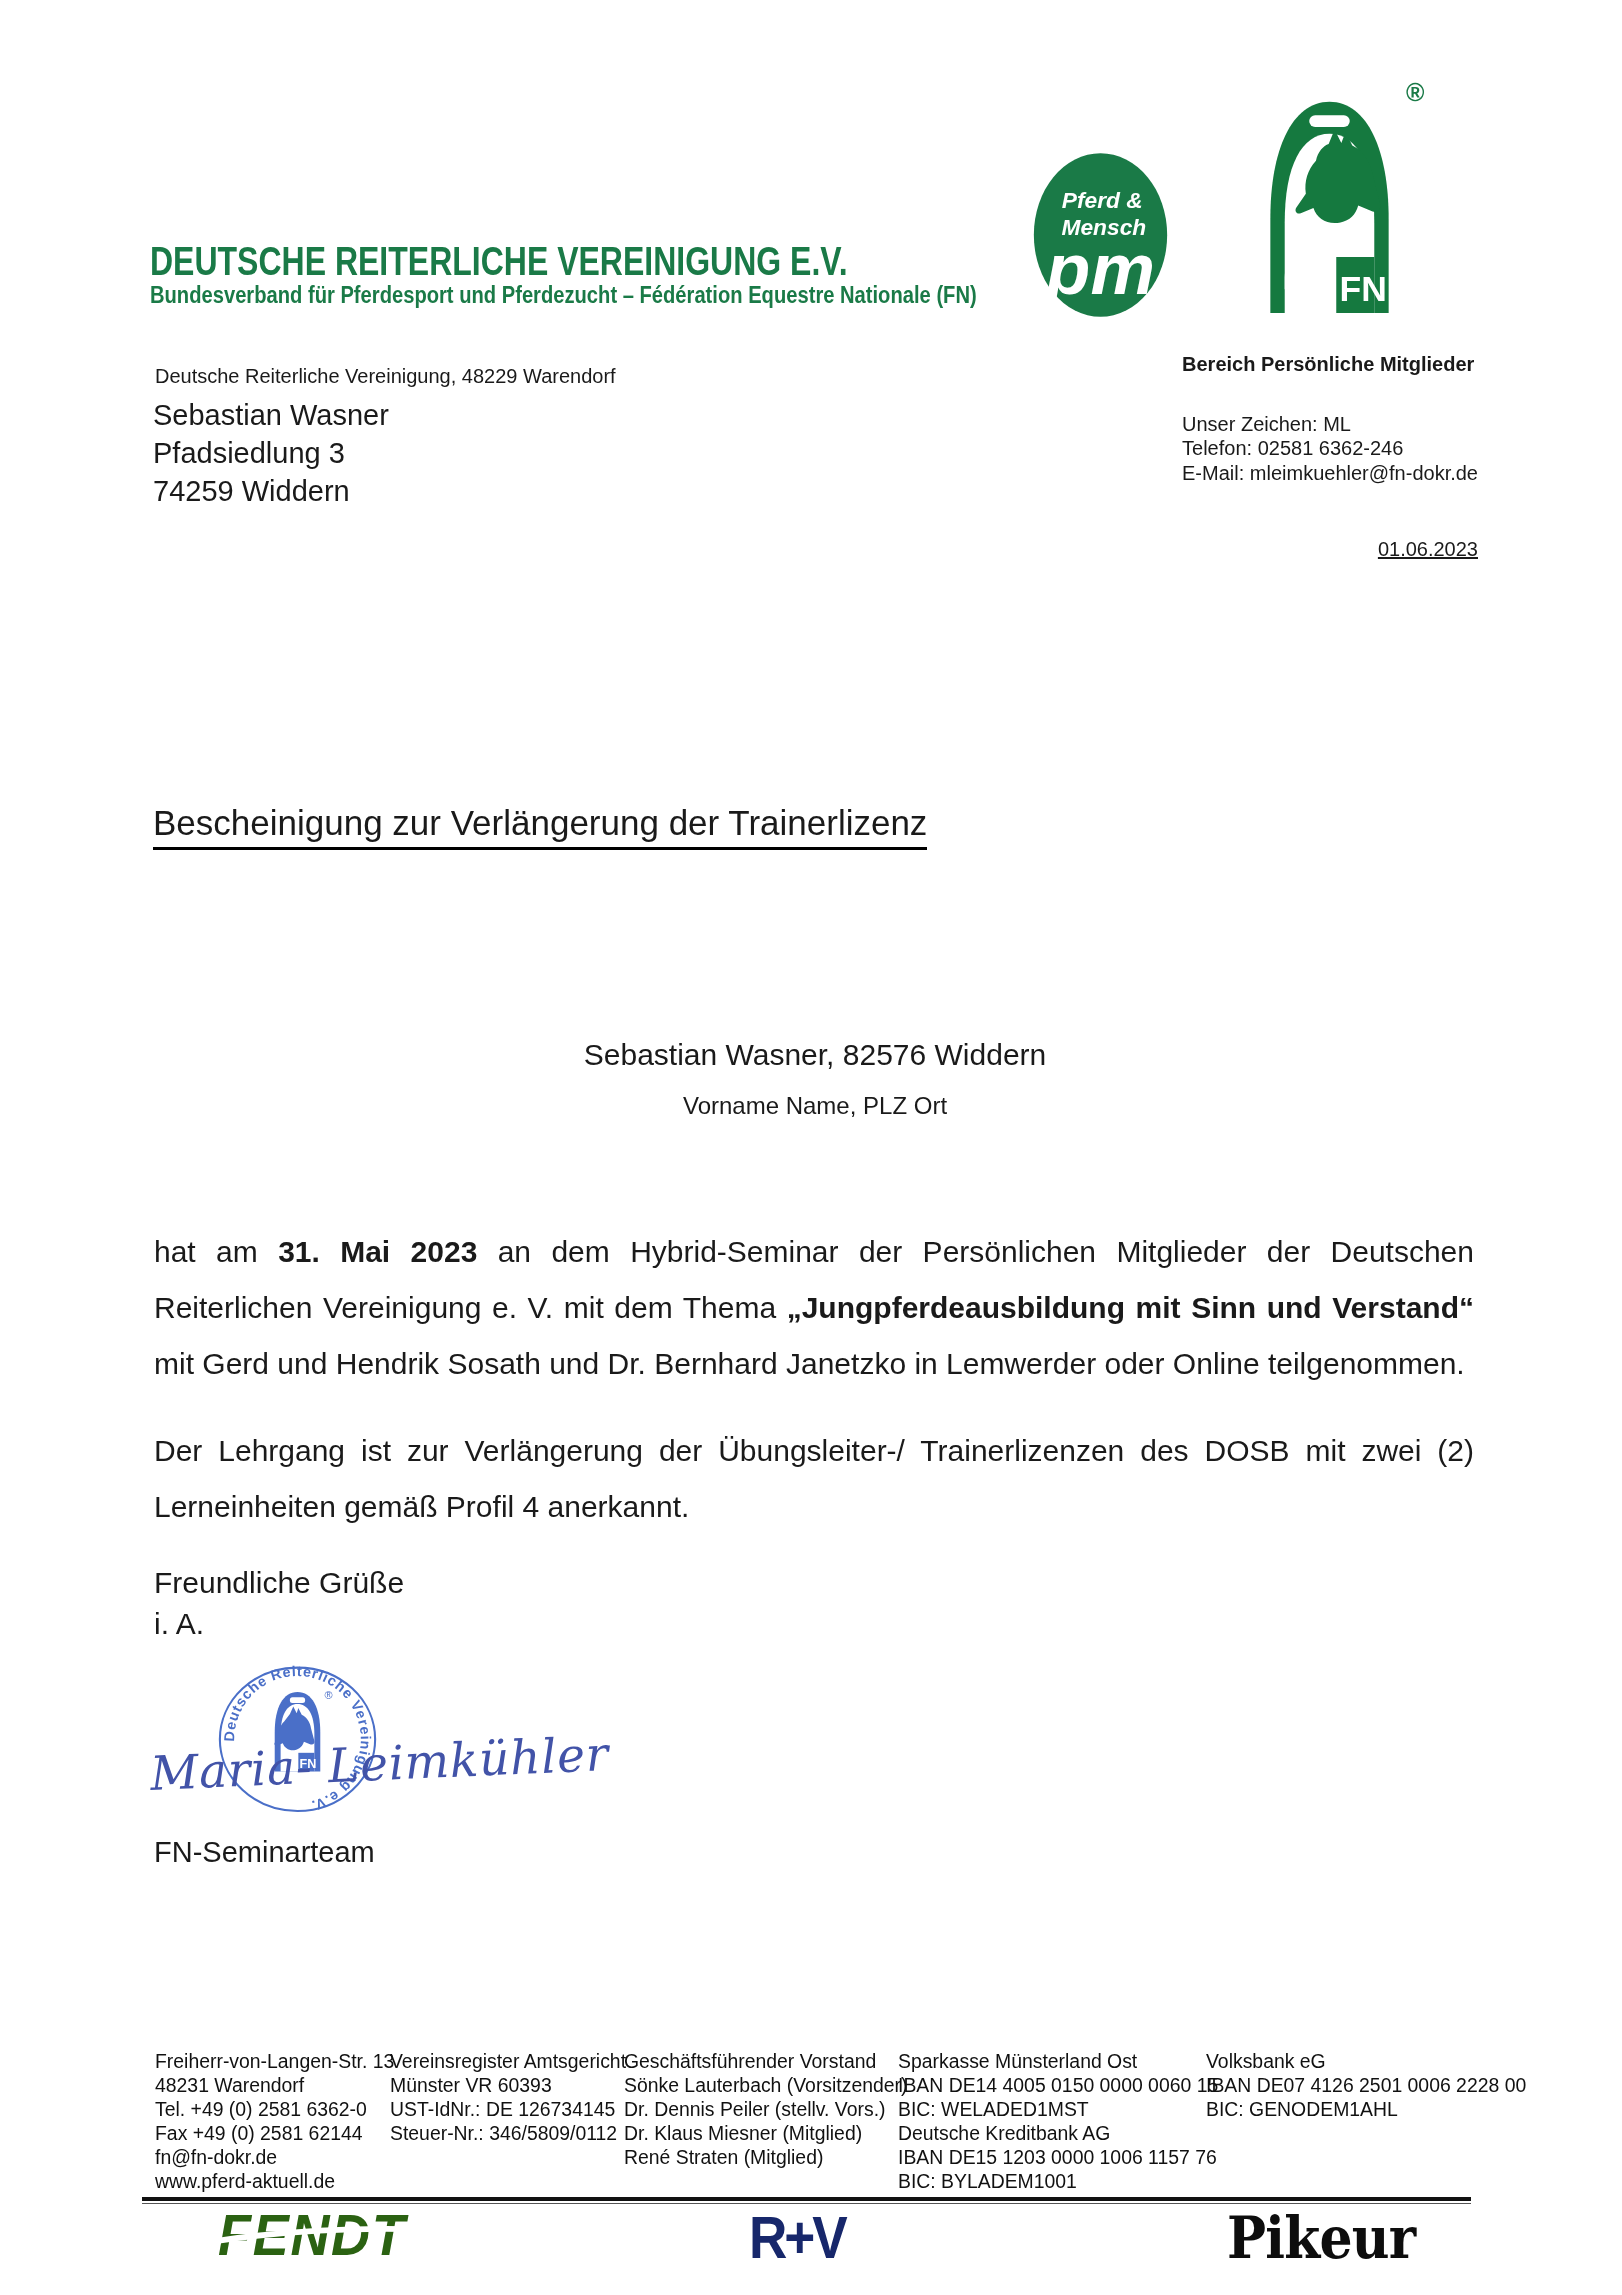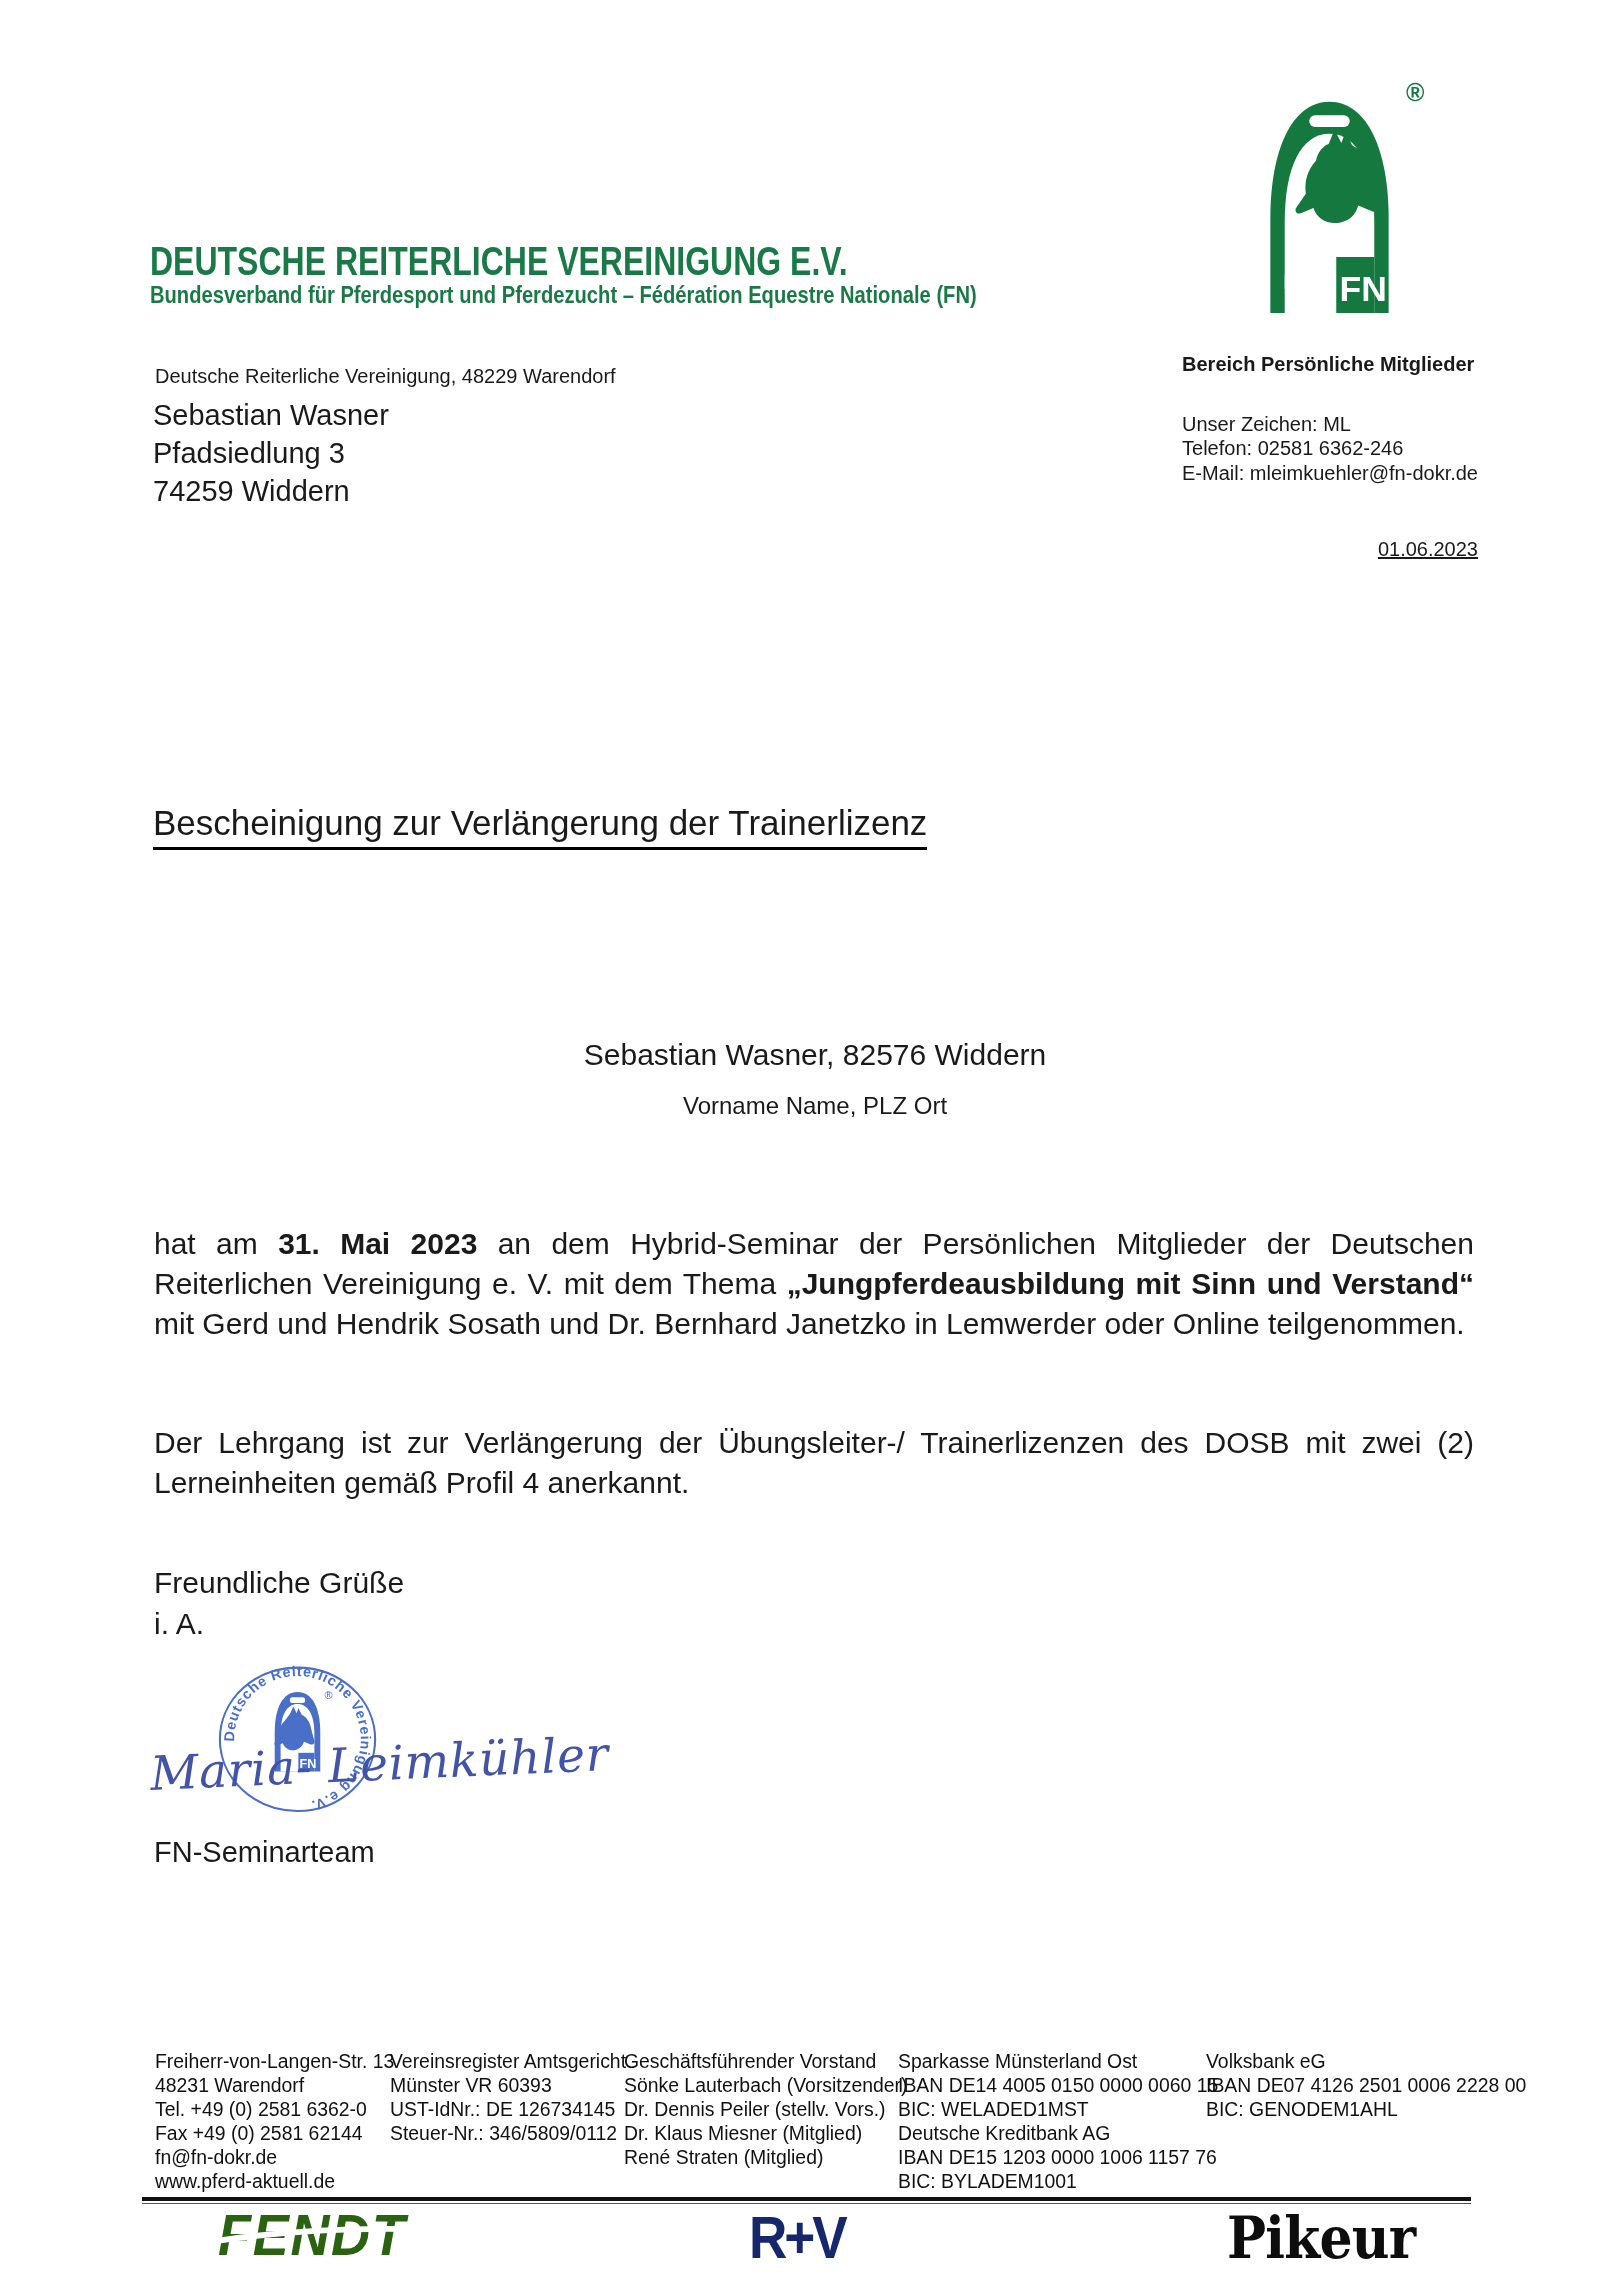--- a/index.html
+++ b/index.html
@@ -16,21 +16,21 @@
   .sender-line{left:155px;top:365px;font-size:20px;}
   .recipient{left:153px;top:396px;font-size:29px;line-height:38px;}
   .info-block{right:145px;top:352px;font-size:20px;line-height:24.5px;}
   .info-dept{font-weight:bold;margin-bottom:35px;}
   .date-line{right:145px;top:538px;font-size:20px;text-decoration:underline;}
   .doc-title{left:153px;top:803px;font-size:35px;font-weight:normal;}
   .doc-title .ul{display:inline-block;border-bottom:3.4px solid #000;padding-bottom:4.2px;}
   .centered-block{left:156px;width:1318px;text-align:center;}
   .participant-name{top:1038px;font-size:30px;}
   .participant-caption{top:1092px;font-size:24px;}
-  .body-par{left:154px;width:1320px;font-size:30px;line-height:40px;text-align:justify;}
+  .body-par{left:154px;width:1320px;font-size:30px;line-height:56px;text-align:justify;}
   .par1{top:1224px;}
   .par2{top:1423px;}
   .greeting{left:154px;top:1566px;font-size:30px;}
   .ia{left:154px;top:1607px;font-size:30px;}
   .team{left:154px;top:1836px;font-size:29px;}
   .stamp-wrap{left:208px;top:1660px;width:179px;height:162px;}
   .signature{
     left:149px;top:1746px;width:406px;
     font-family:"DejaVu Serif",serif;font-style:italic;font-size:47px;
     color:#4253a8;transform:rotate(-2.5deg);transform-origin:left top;white-space:nowrap;
@@ -57,20 +57,28 @@
 
 <div id="page">
 
   <div class="abs org-name green">
     <span class="condensed">DEUTSCHE REITERLICHE VEREINIGUNG E.V.</span>
   </div>
   <div class="abs org-sub green">
     <span class="condensed" style="transform:scaleX(0.84);">Bundesverband für Pferdesport und Pferdezucht – Fédération Equestre Nationale (FN)</span>
   </div>
 
+  <div class="abs" style="left:1033px;top:152px;width:135px;height:166px;">
+    <svg width="135" height="166" viewBox="0 0 160 196">
+      <ellipse cx="80" cy="98" rx="79" ry="97" fill="#1a7a47"></ellipse>
+      <text x="82" y="66" text-anchor="middle" font-size="27" font-weight="bold" font-style="italic" fill="#ffffff" font-family="Liberation Sans, sans-serif">Pferd &amp;</text>
+      <text x="84" y="98" text-anchor="middle" font-size="27" font-weight="bold" font-style="italic" fill="#ffffff" font-family="Liberation Sans, sans-serif">Mensch</text>
+      <text x="80" y="168" text-anchor="middle" font-size="86" font-weight="bold" font-style="italic" fill="#ffffff" font-family="Liberation Sans, sans-serif">pm</text>
+    </svg>
+  </div>
 
   <div class="abs" style="left:1245px;top:83px;width:169px;height:235px;">
     <svg width="169" height="235" viewBox="0 0 200 278">
       <path d="M30,272 L30,160 C30,80 55,22 100,22 C145,22 170,80 170,160 L170,272 Z" fill="#15793f"></path>
       <rect x="76" y="38" width="48" height="14" rx="7" fill="#ffffff"></rect>
       <path d="M47,272 L47,165 C47,98 67,60 100,60 C133,60 153,98 153,165 L153,272 Z" fill="#ffffff"></path>
       <path d="M84,92 c2,-11 9,-18 15,-20 l7,-17 8,16 5,-13 8,16 c13,6 21,19 24,34 l9,36 c1.5,6 -3.5,10 -9,8 l-17,-7 c-3,11 -10,18 -21,20 c-15,3 -28,-4 -32,-17 l-15,6 c-5,2 -8,-3 -5,-7 l11,-16 c-2,-15 2,-28 12,-39 z" fill="#15793f"></path>
       <path d="M47,230 c0,-16 11,-29 26,-31 l6,-13 7,12 c9,2 16,9 18,18 l7,22 c1,4 -2,8 -7,6 l-11,-3 c-4,9 -12,13 -21,12 c-8,-1 -14,-6 -17,-12 l-8,3 z" fill="#ffffff"></path>
       <path d="M108,206 L153,206 L153,272 L108,272 Z" fill="#15793f"></path>
       <text x="112" y="258" font-size="42" font-weight="bold" fill="#ffffff" font-family="Liberation Sans, sans-serif">FN</text>

